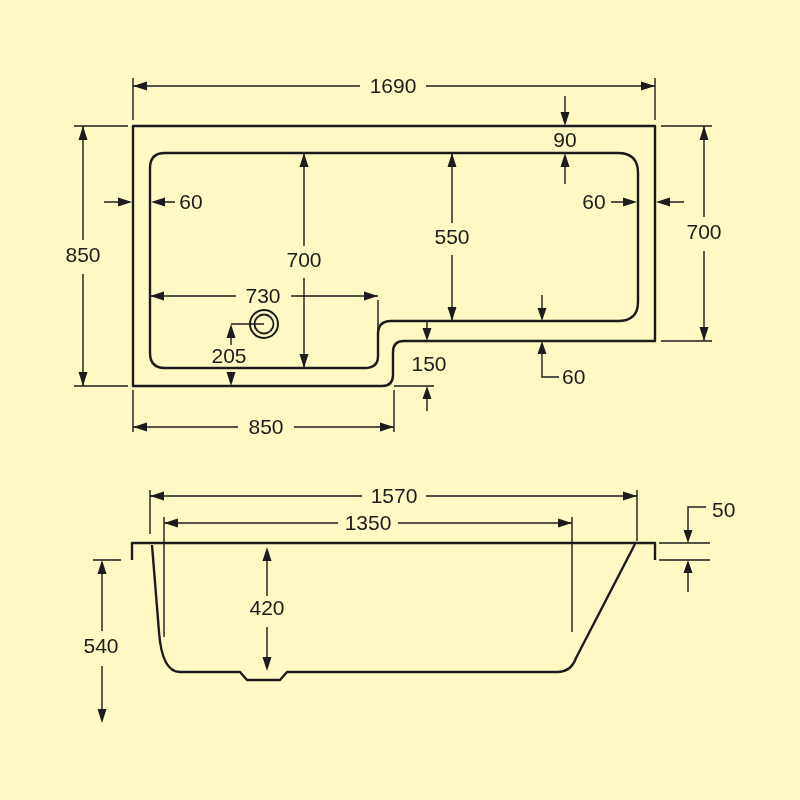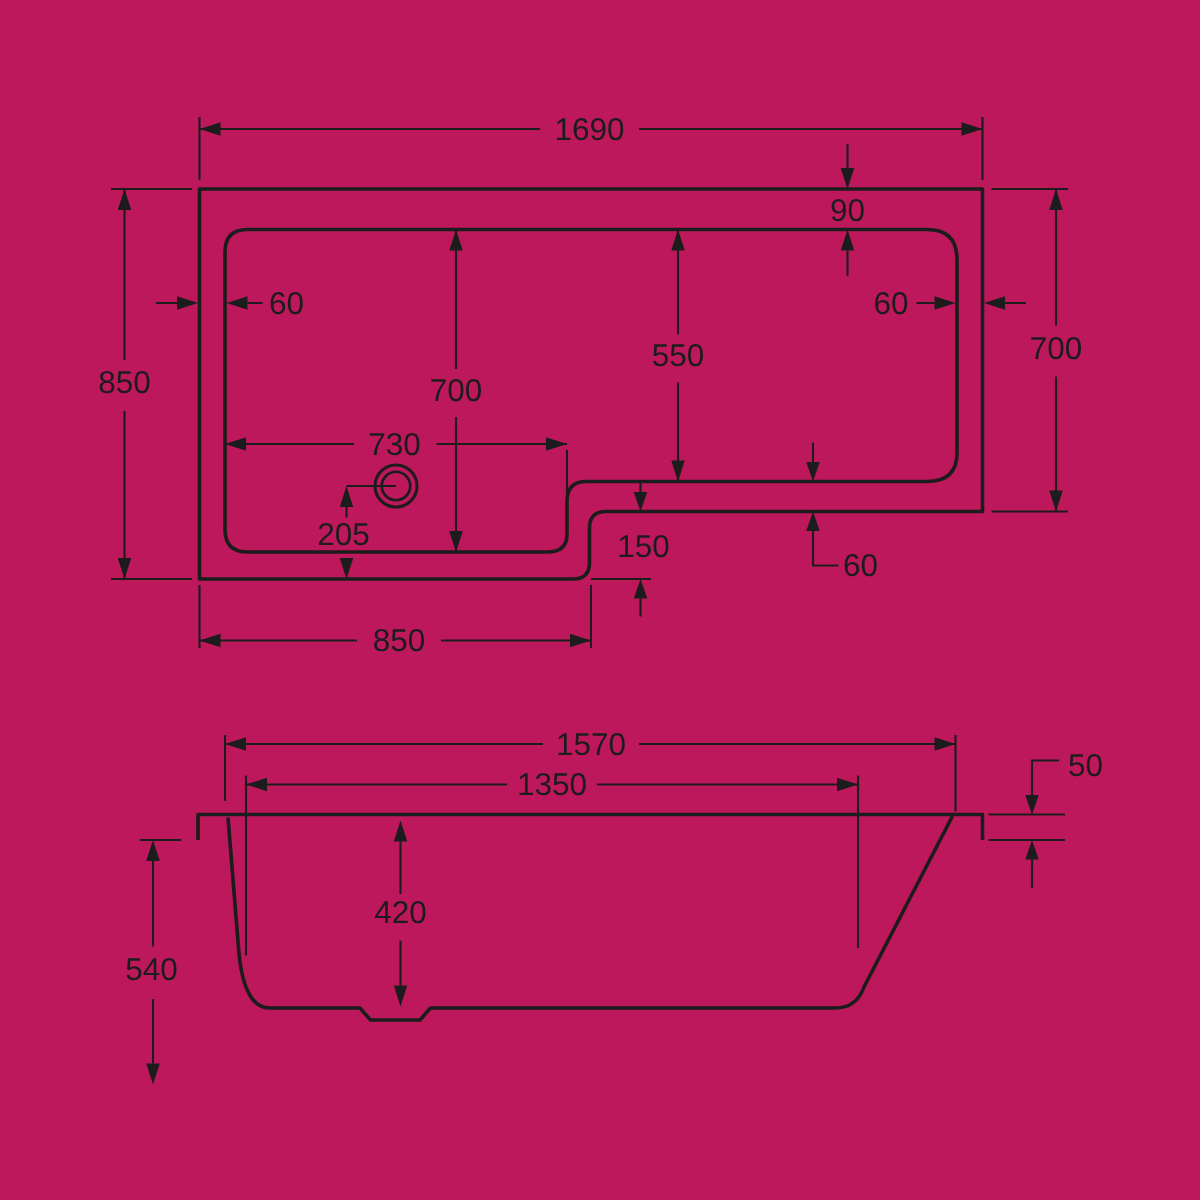--- a/index.html
+++ b/index.html
@@ -1,16 +1,16 @@
 <!DOCTYPE html>
 <html><head>
 <meta charset="utf-8">
 <style>
   html,body{margin:0;padding:0;background:#ffffff;}
-  .canvas{position:relative;width:800px;height:800px;background:#be185d;overflow:hidden;
+  .canvas{position:relative;width:800px;height:800px;background:#fef9c3;overflow:hidden;
           font-family:"Liberation Sans", sans-serif;}
   svg{display:block;}
   .outline{fill:none;stroke:#1c1c1c;stroke-width:2.4;stroke-linecap:butt;stroke-linejoin:round;}
   .thin{fill:none;stroke:#1c1c1c;stroke-width:1.4;stroke-linecap:butt;}
   .ah{fill:#1c1c1c;stroke:none;}
   text{font-family:"Liberation Sans", sans-serif;font-size:21px;fill:#1c1c1c;}
   .mid{text-anchor:middle;}
   .st{text-anchor:start;}
 </style>
 </head>

